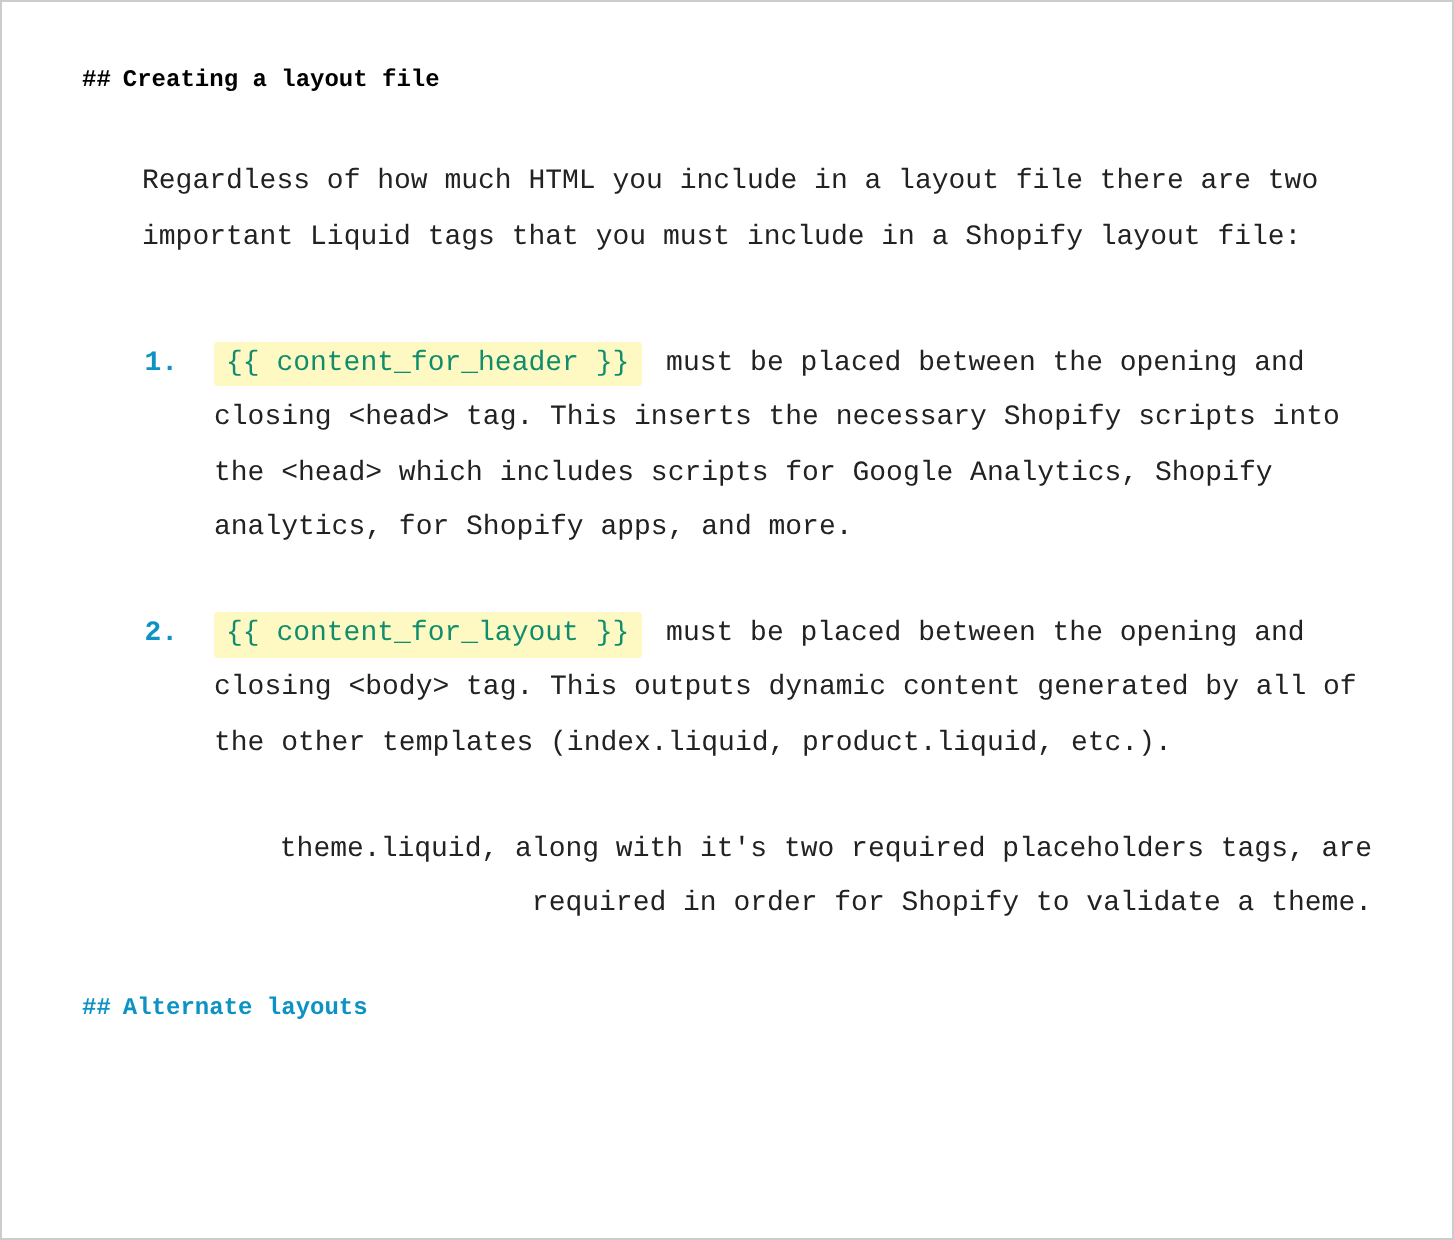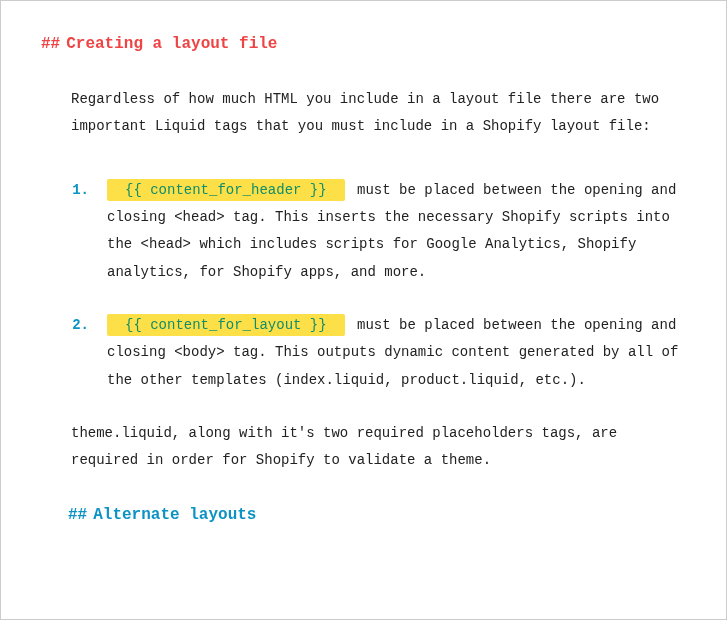--- a/index.html
+++ b/index.html
@@ -9,23 +9,23 @@
     width: 727px;
     height: 620px;
     border: 1px solid #ccc;
     padding: 28px 40px 20px 40px;
     font-size: 14px;
     line-height: 1.95;
     color: #222;
     overflow: hidden;
   }
   .heading {
-    color: #ef4444;
+    color: #000000;
     font-weight: 700;
-    font-size: 16px;
+    font-size: 12px;
     margin-bottom: 26px;
   }
   .heading .hashes { margin-right: 6px; }
   .intro {
     margin-left: 30px;
     margin-bottom: 36px;
   }
   .list {
     margin-left: 30px;
     margin-bottom: 26px;
@@ -39,36 +39,36 @@
     color: #0c93c4;
     font-weight: 700;
     width: 26px;
     flex-shrink: 0;
     text-align: right;
     padding-right: 8px;
   }
   .item-body { flex: 1; padding-left: 10px; }
   .code-tag {
     display: inline-block;
-    background: #fde047;
+    background: #fef9c3;
     color: #0f8d6d;
-    padding: 0 18px;
+    padding: 0 6px;
     border-radius: 2px;
     line-height: 1.6;
     margin-right: 4px;
   }
   .outro {
     margin-left: 30px;
     margin-bottom: 26px;
+    text-align: right;
   }
   .heading2 {
     color: #0c93c4;
     font-weight: 700;
-    font-size: 16px;
-    margin-left: 27px;
+    font-size: 12px;
   }
   .heading2 .hashes { margin-right: 6px; }
 </style>
 </head>
 <body>
 
 <div class="heading">
   <span class="hashes">##</span><span>Creating a layout file</span>
 </div>
 

